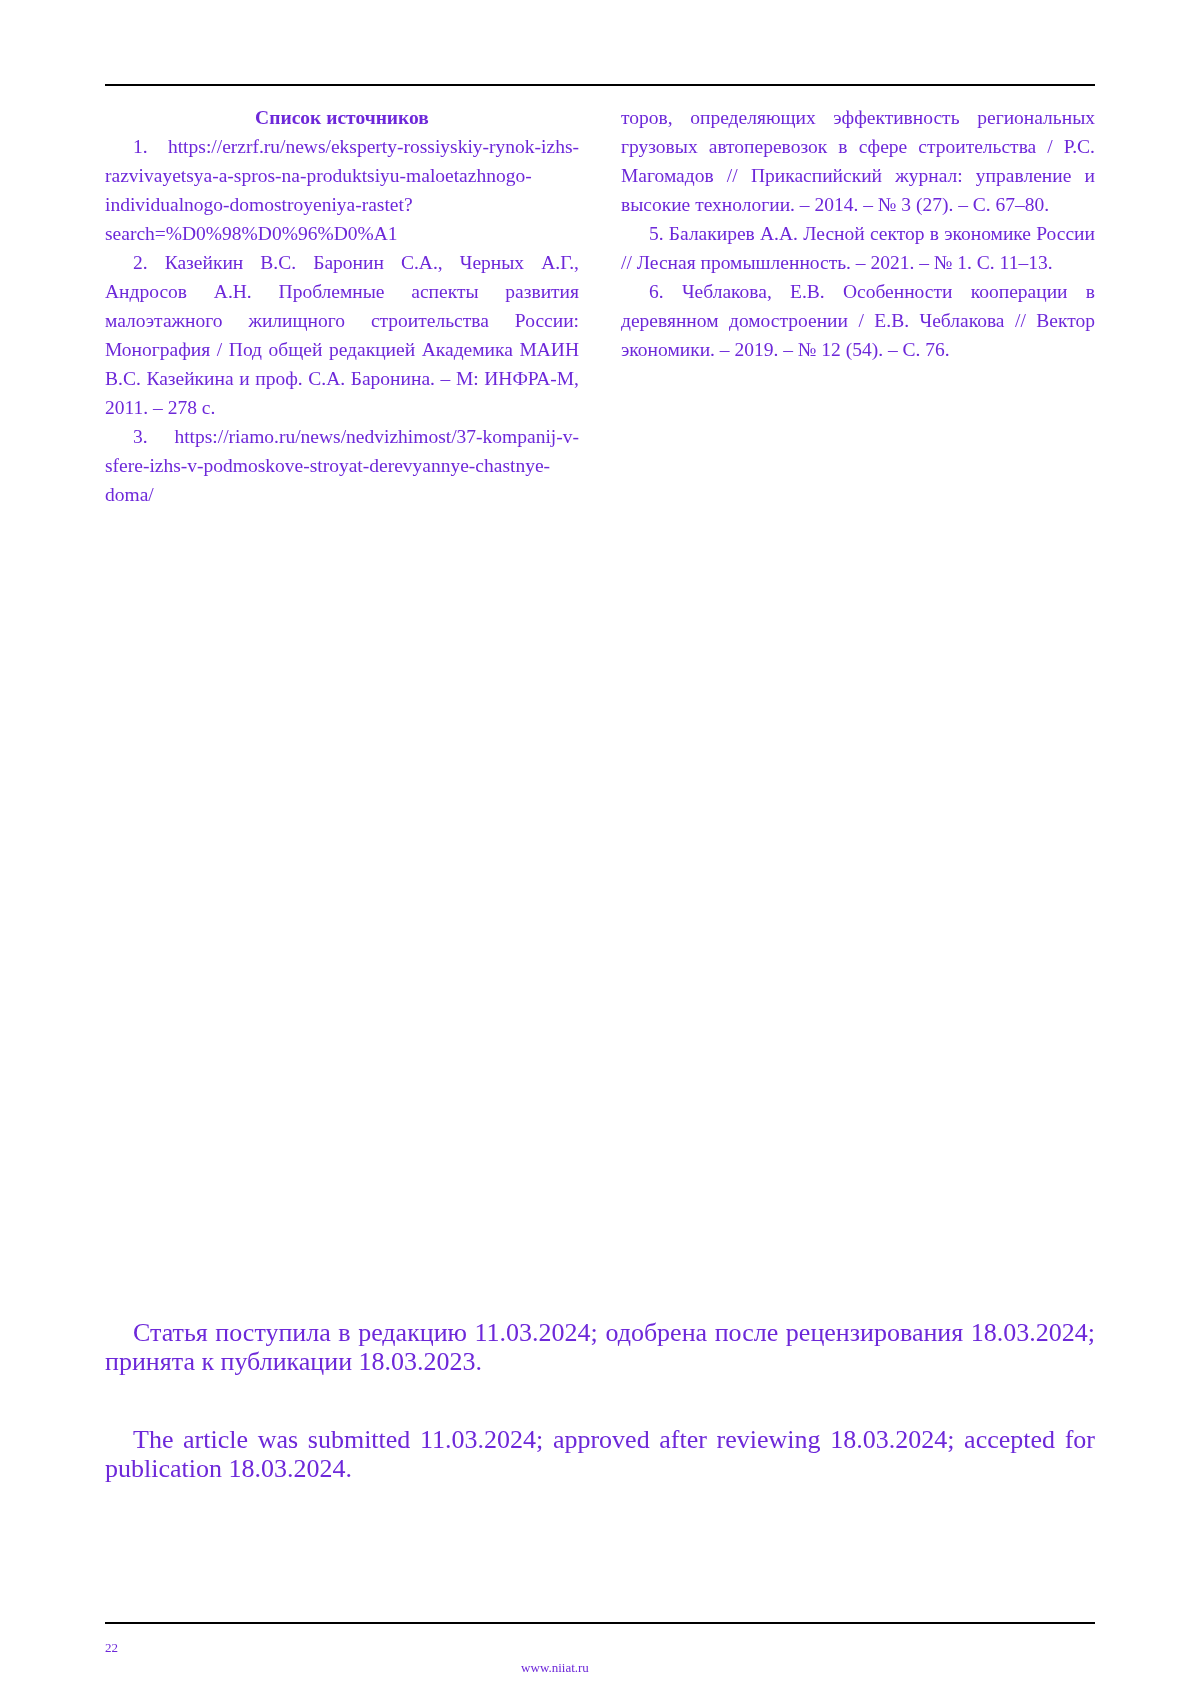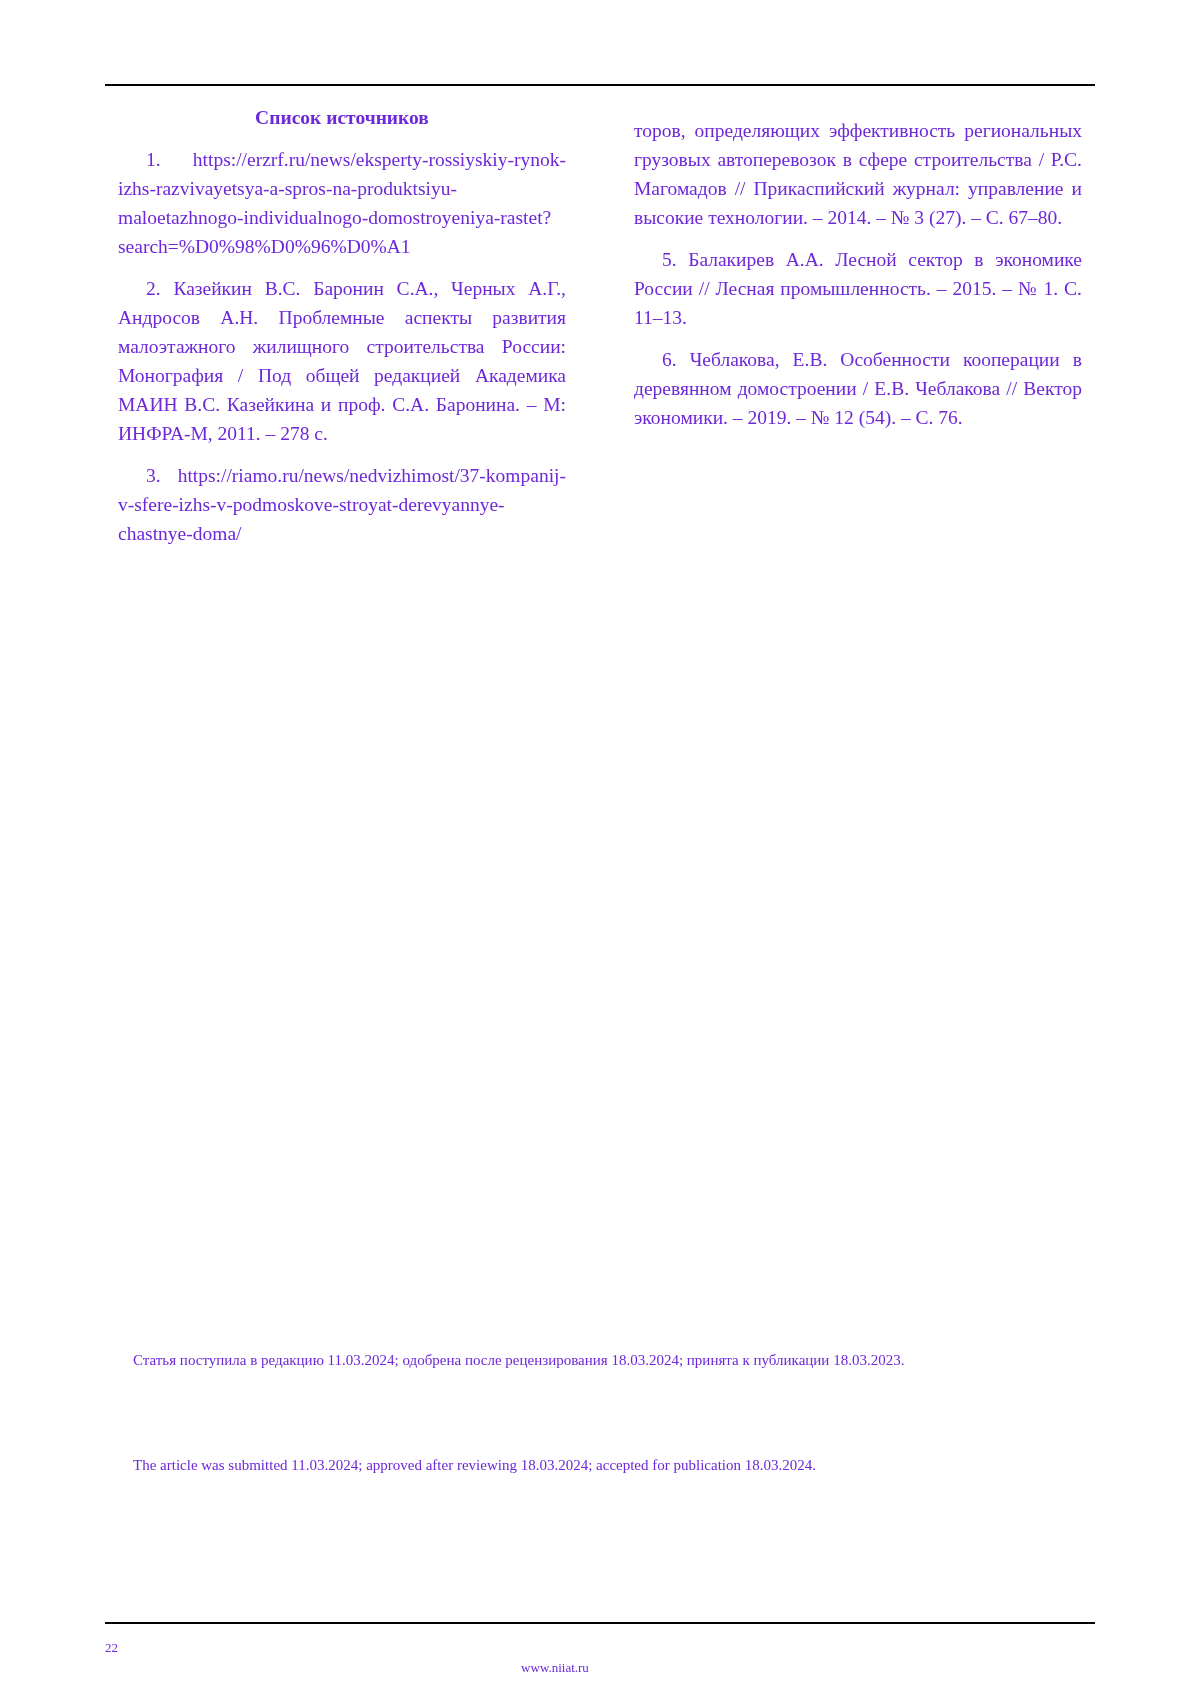--- a/index.html
+++ b/index.html
@@ -38,42 +38,42 @@
     text-align: justify;
   }
   .heading {
     margin: 0;
     font-weight: bold;
     text-align: center;
     font-size: 19.5px;
     line-height: 29px;
   }
   p.ref {
-    margin: 13px;
+    margin: 0;
     text-indent: 28px;
     overflow-wrap: break-word;
   }
   p.ref.no-indent {
     text-indent: 0;
   }
   .notes {
     position: absolute;
-    top: 1346px;
+    top: 1318px;
     left: 105px;
     width: 990px;
-    font-size: 15px;
+    font-size: 26px;
     line-height: 29px;
     text-align: justify;
   }
   .note {
     margin: 0;
     text-indent: 28px;
   }
   .note-en {
-    margin-top: 76px;
+    margin-top: 49px;
   }
   .footer-rule {
     position: absolute;
     top: 1622px;
     left: 105px;
     width: 990px;
     border-top: 2.5px solid #000000;
   }
   .footer {
     position: absolute;
@@ -107,21 +107,21 @@
 
   <div class="columns">
     <div class="col">
       <h3 class="heading">Список источников</h3>
       <p class="ref">1. https://erzrf.ru/news/eksperty-rossiyskiy-rynok-izhs-razvivayetsya-a-spros-na-produktsiyu-maloetazhnogo-individualnogo-domostroyeniya-rastet?search=%D0%98%D0%96%D0%A1</p>
       <p class="ref">2. Казейкин В.С. Баронин С.А., Черных А.Г., Андросов А.Н. Проблемные аспекты развития малоэтажного жилищного строительства России: Монография / Под общей редакцией Академика МАИН В.С. Казейкина и проф. С.А. Баронина. – М: ИНФРА-М, 2011. – 278 с.</p>
       <p class="ref">3. https://riamo.ru/news/nedvizhimost/37-kompanij-v-sfere-izhs-v-podmoskove-stroyat-derevyannye-chastnye-doma/</p>
     </div>
     <div class="col">
       <p class="ref no-indent">торов, определяющих эффективность региональных грузовых автоперевозок в сфере строительства / Р.С. Магомадов // Прикаспийский журнал: управление и высокие технологии. – 2014. – № 3 (27). – С. 67–80.</p>
-      <p class="ref">5. Балакирев А.А. Лесной сектор в экономике России // Лесная промышленность. – 2015. – № 1. С. 11–13.</p>
+      <p class="ref">5. Балакирев А.А. Лесной сектор в экономике России // Лесная промышленность. – 2021. – № 1. С. 11–13.</p>
       <p class="ref">6. Чеблакова, Е.В. Особенности кооперации в деревянном домостроении / Е.В. Чеблакова // Вектор экономики. – 2019. – № 12 (54). – С. 76.</p>
     </div>
   </div>
 
   <div class="notes">
     <p class="note note-ru">Статья поступила в редакцию 11.03.2024; одобрена после рецензирования 18.03.2024; принята к публикации 18.03.2023.</p>
     <p class="note note-en">The article was submitted 11.03.2024; approved after reviewing 18.03.2024; accepted for publication 18.03.2024.</p>
   </div>
 
   <div class="footer-rule"></div>

